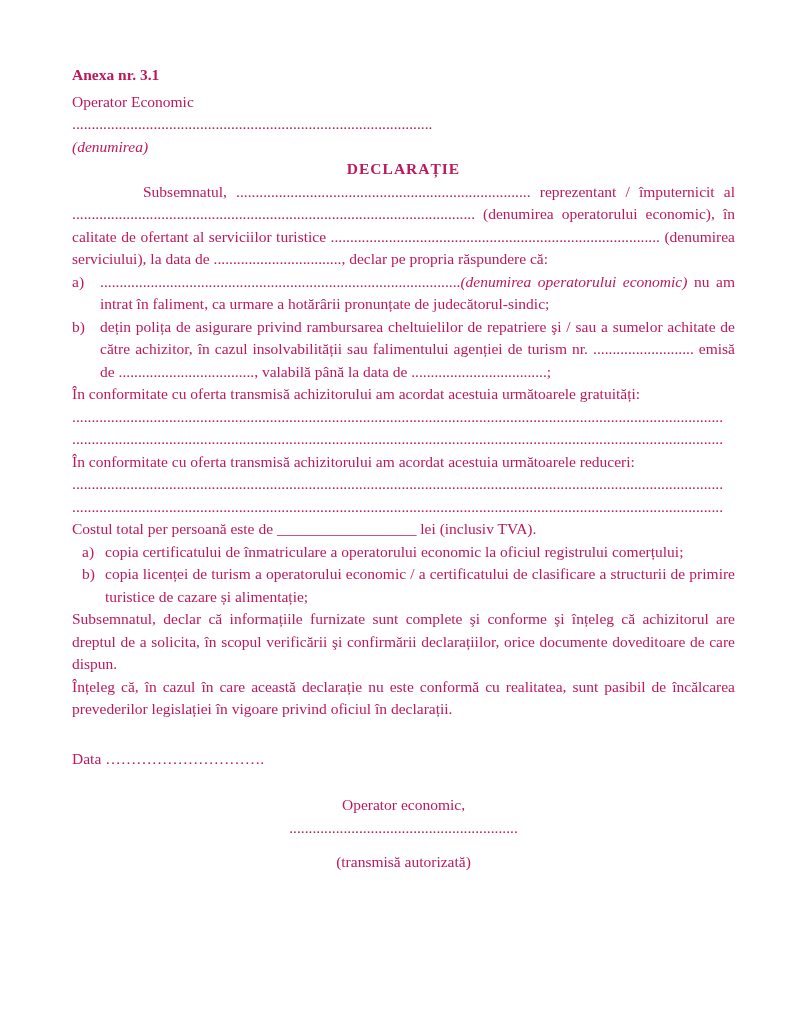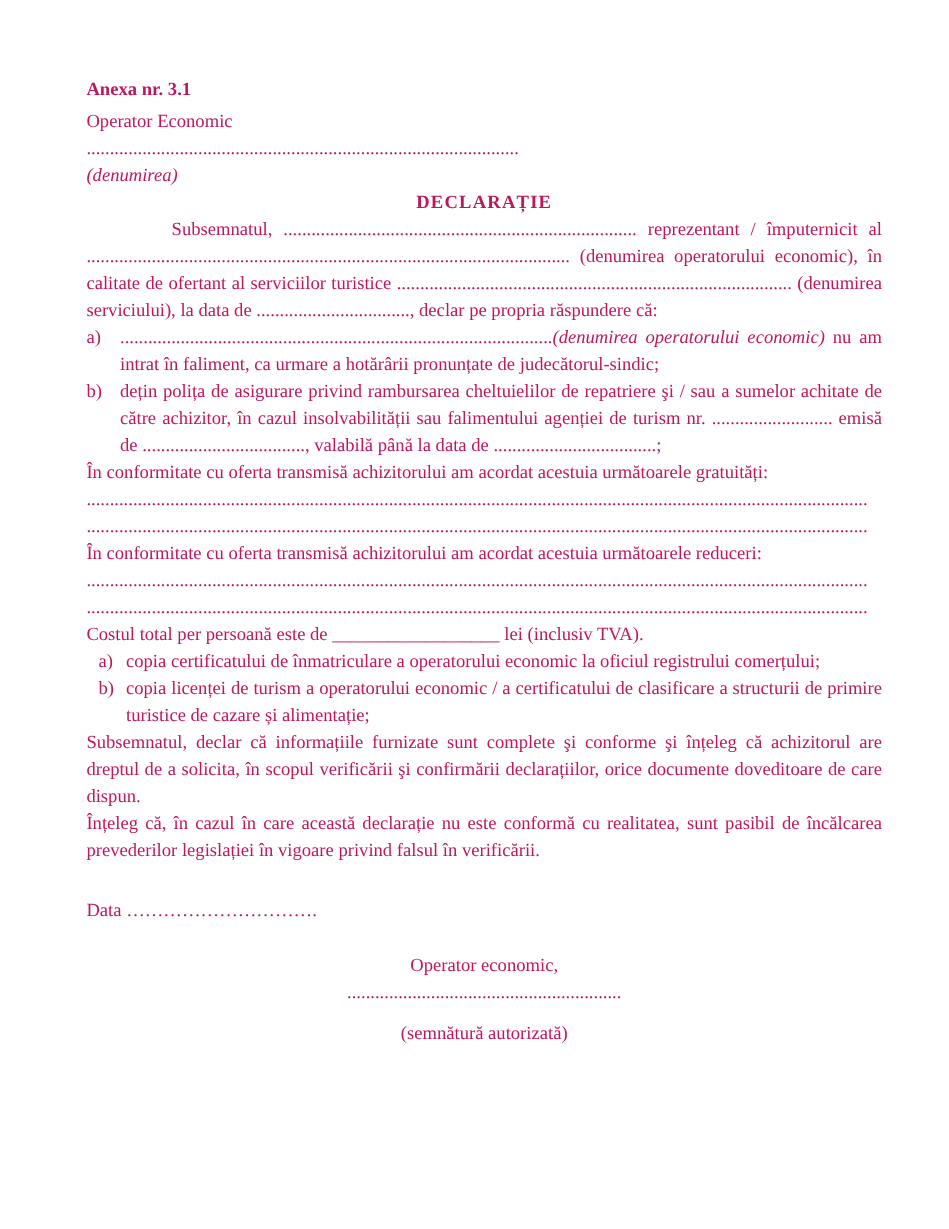--- a/index.html
+++ b/index.html
@@ -88,23 +88,23 @@
     <span class="marker">a)</span>
     <div class="content justify">copia certificatului de înmatriculare a operatorului economic la oficiul registrului comerțului;</div>
   </div>
 
   <div class="attach-row">
     <span class="marker">b)</span>
     <div class="content justify">copia licenței de turism a operatorului economic / a certificatului de clasificare a structurii de primire turistice de cazare și alimentație;</div>
   </div>
 
   <p class="para justify">Subsemnatul, declar că informațiile furnizate sunt complete şi conforme şi înțeleg că achizitorul are dreptul de a solicita, în scopul verificării şi confirmării declarațiilor, orice documente doveditoare de care dispun.</p>
-  <p class="para justify">Înțeleg că, în cazul în care această declarație nu este conformă cu realitatea, sunt pasibil de încălcarea prevederilor legislației în vigoare privind falsul în verificării.</p>
+  <p class="para justify">Înțeleg că, în cazul în care această declarație nu este conformă cu realitatea, sunt pasibil de încălcarea prevederilor legislației în vigoare privind oficiul în declarații.</p>
 
   <div class="date-line">Data ………………………….</div>
 
   <div class="signature-block">
     <div>Operator economic,</div>
     <div class="nowrap">...........................................................</div>
-    <div class="signature-hint">(semnătură autorizată)</div>
+    <div class="signature-hint">(transmisă autorizată)</div>
   </div>
 
 </div>
 
 </body></html>

